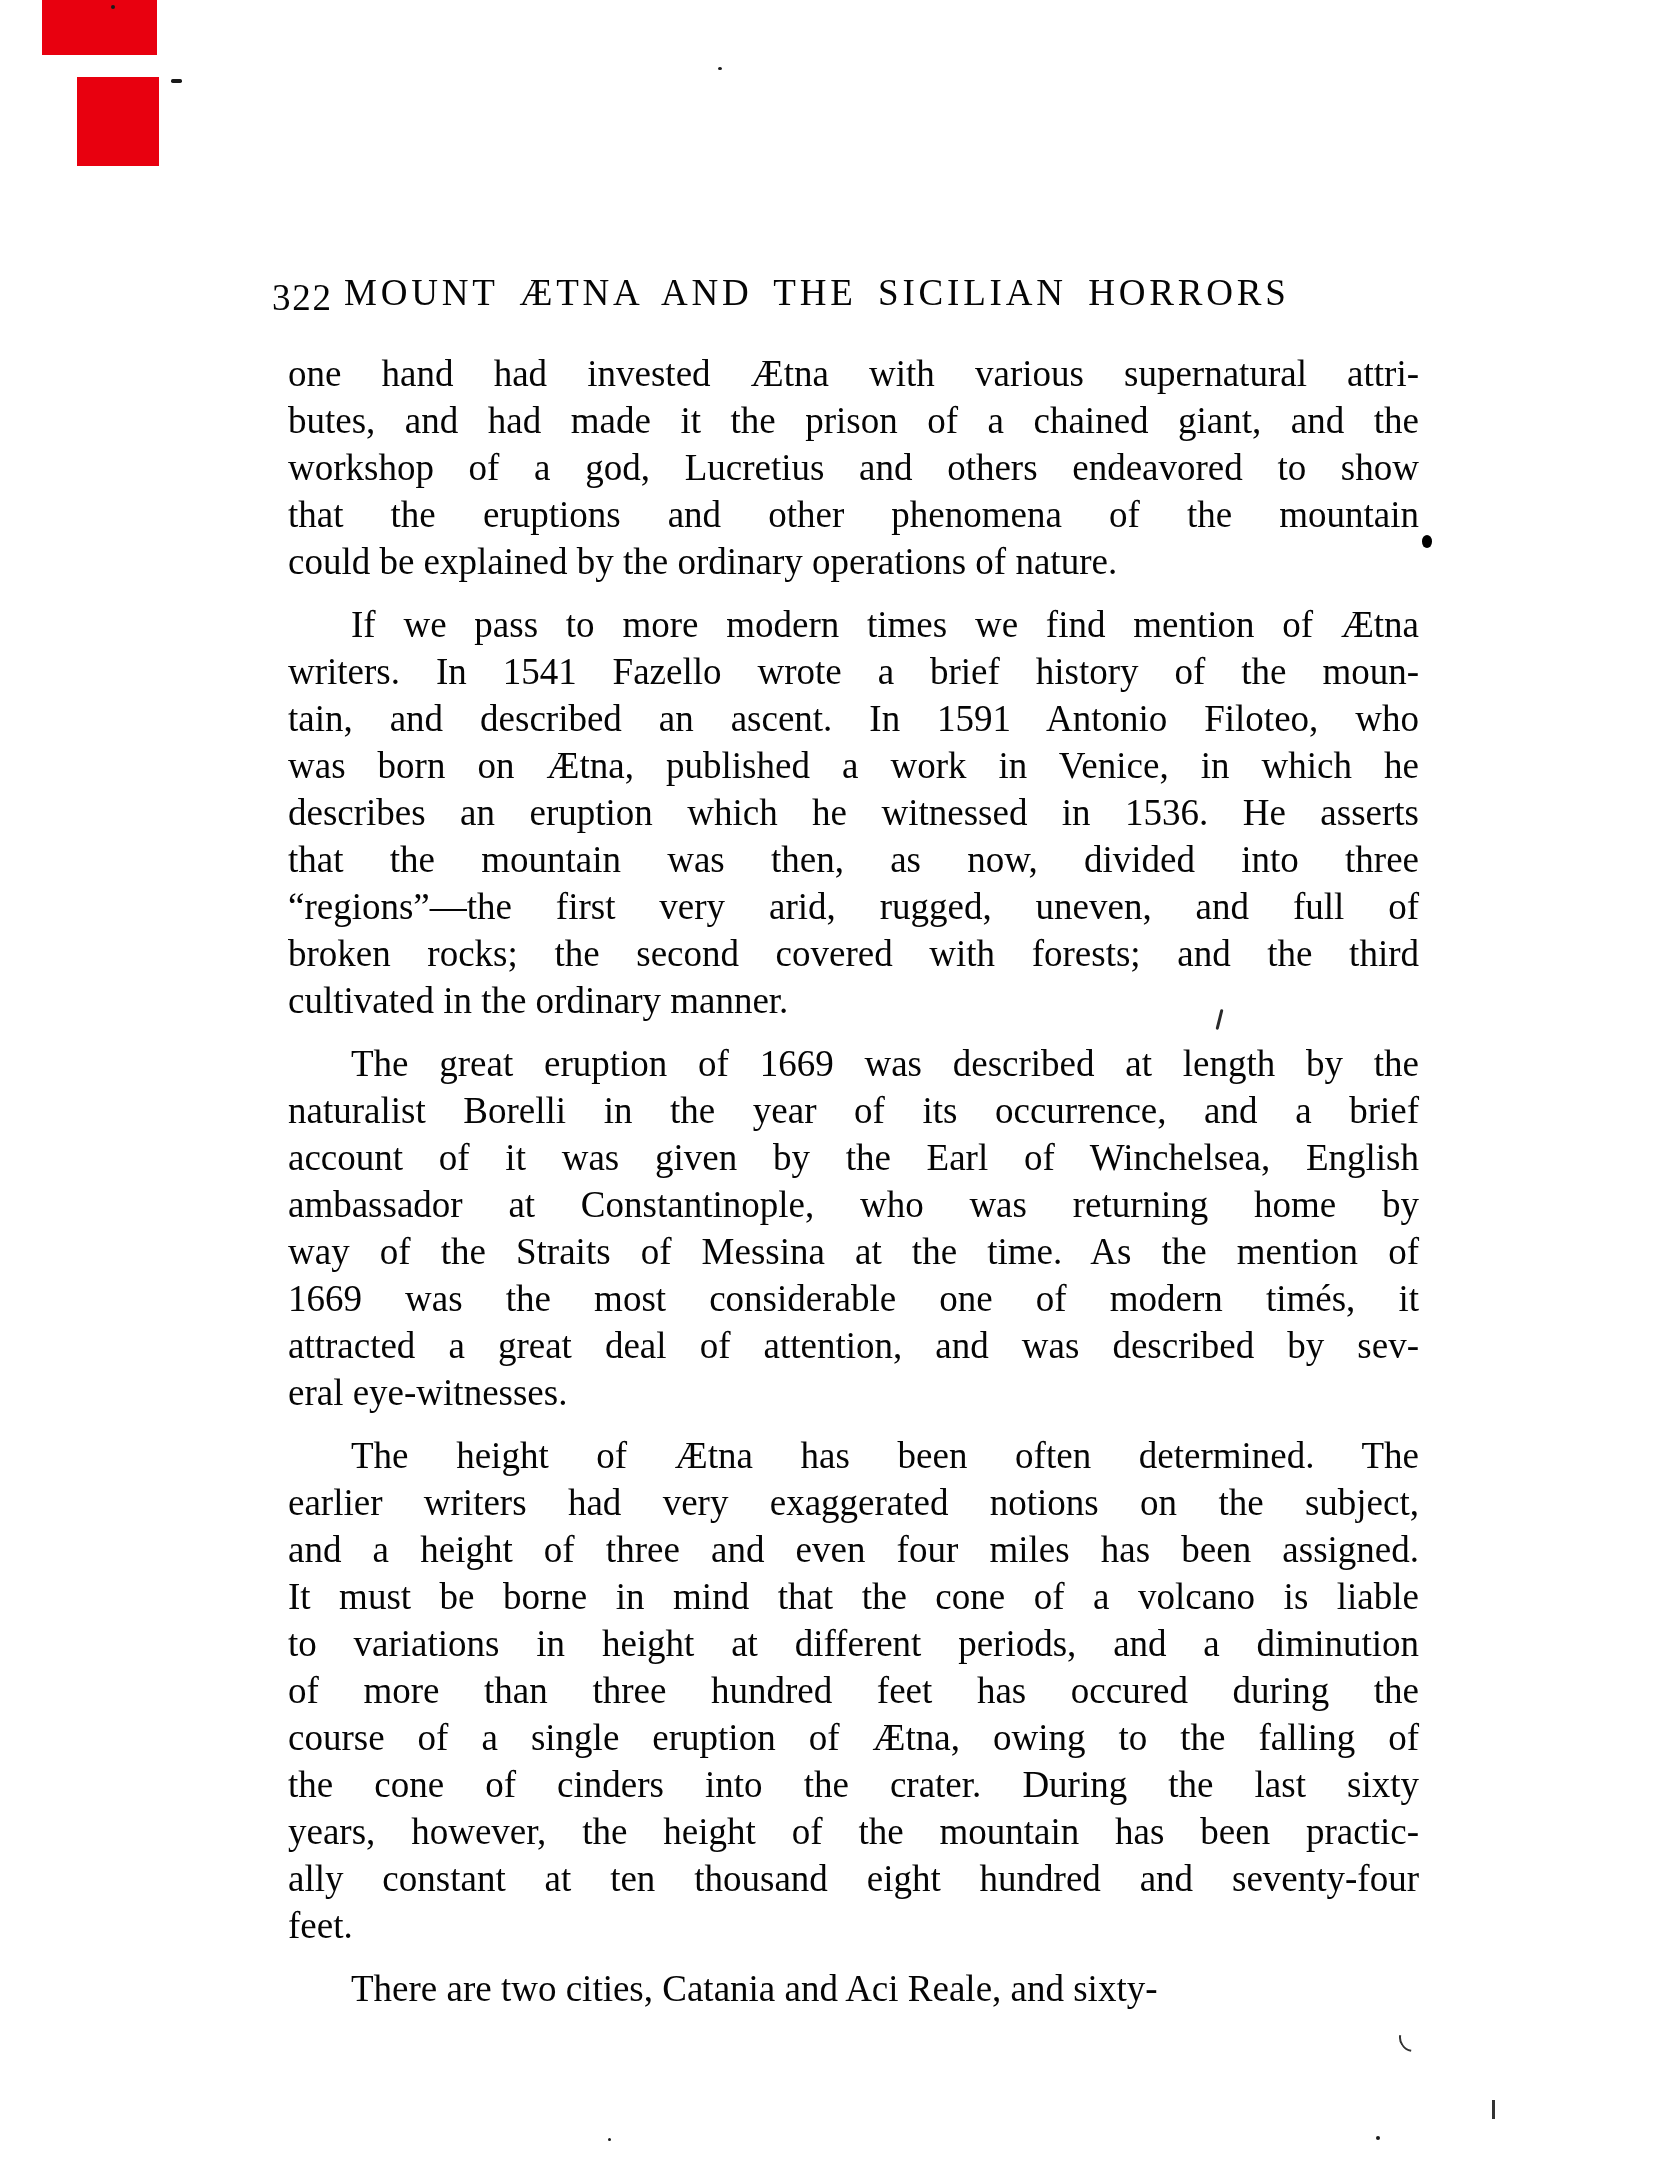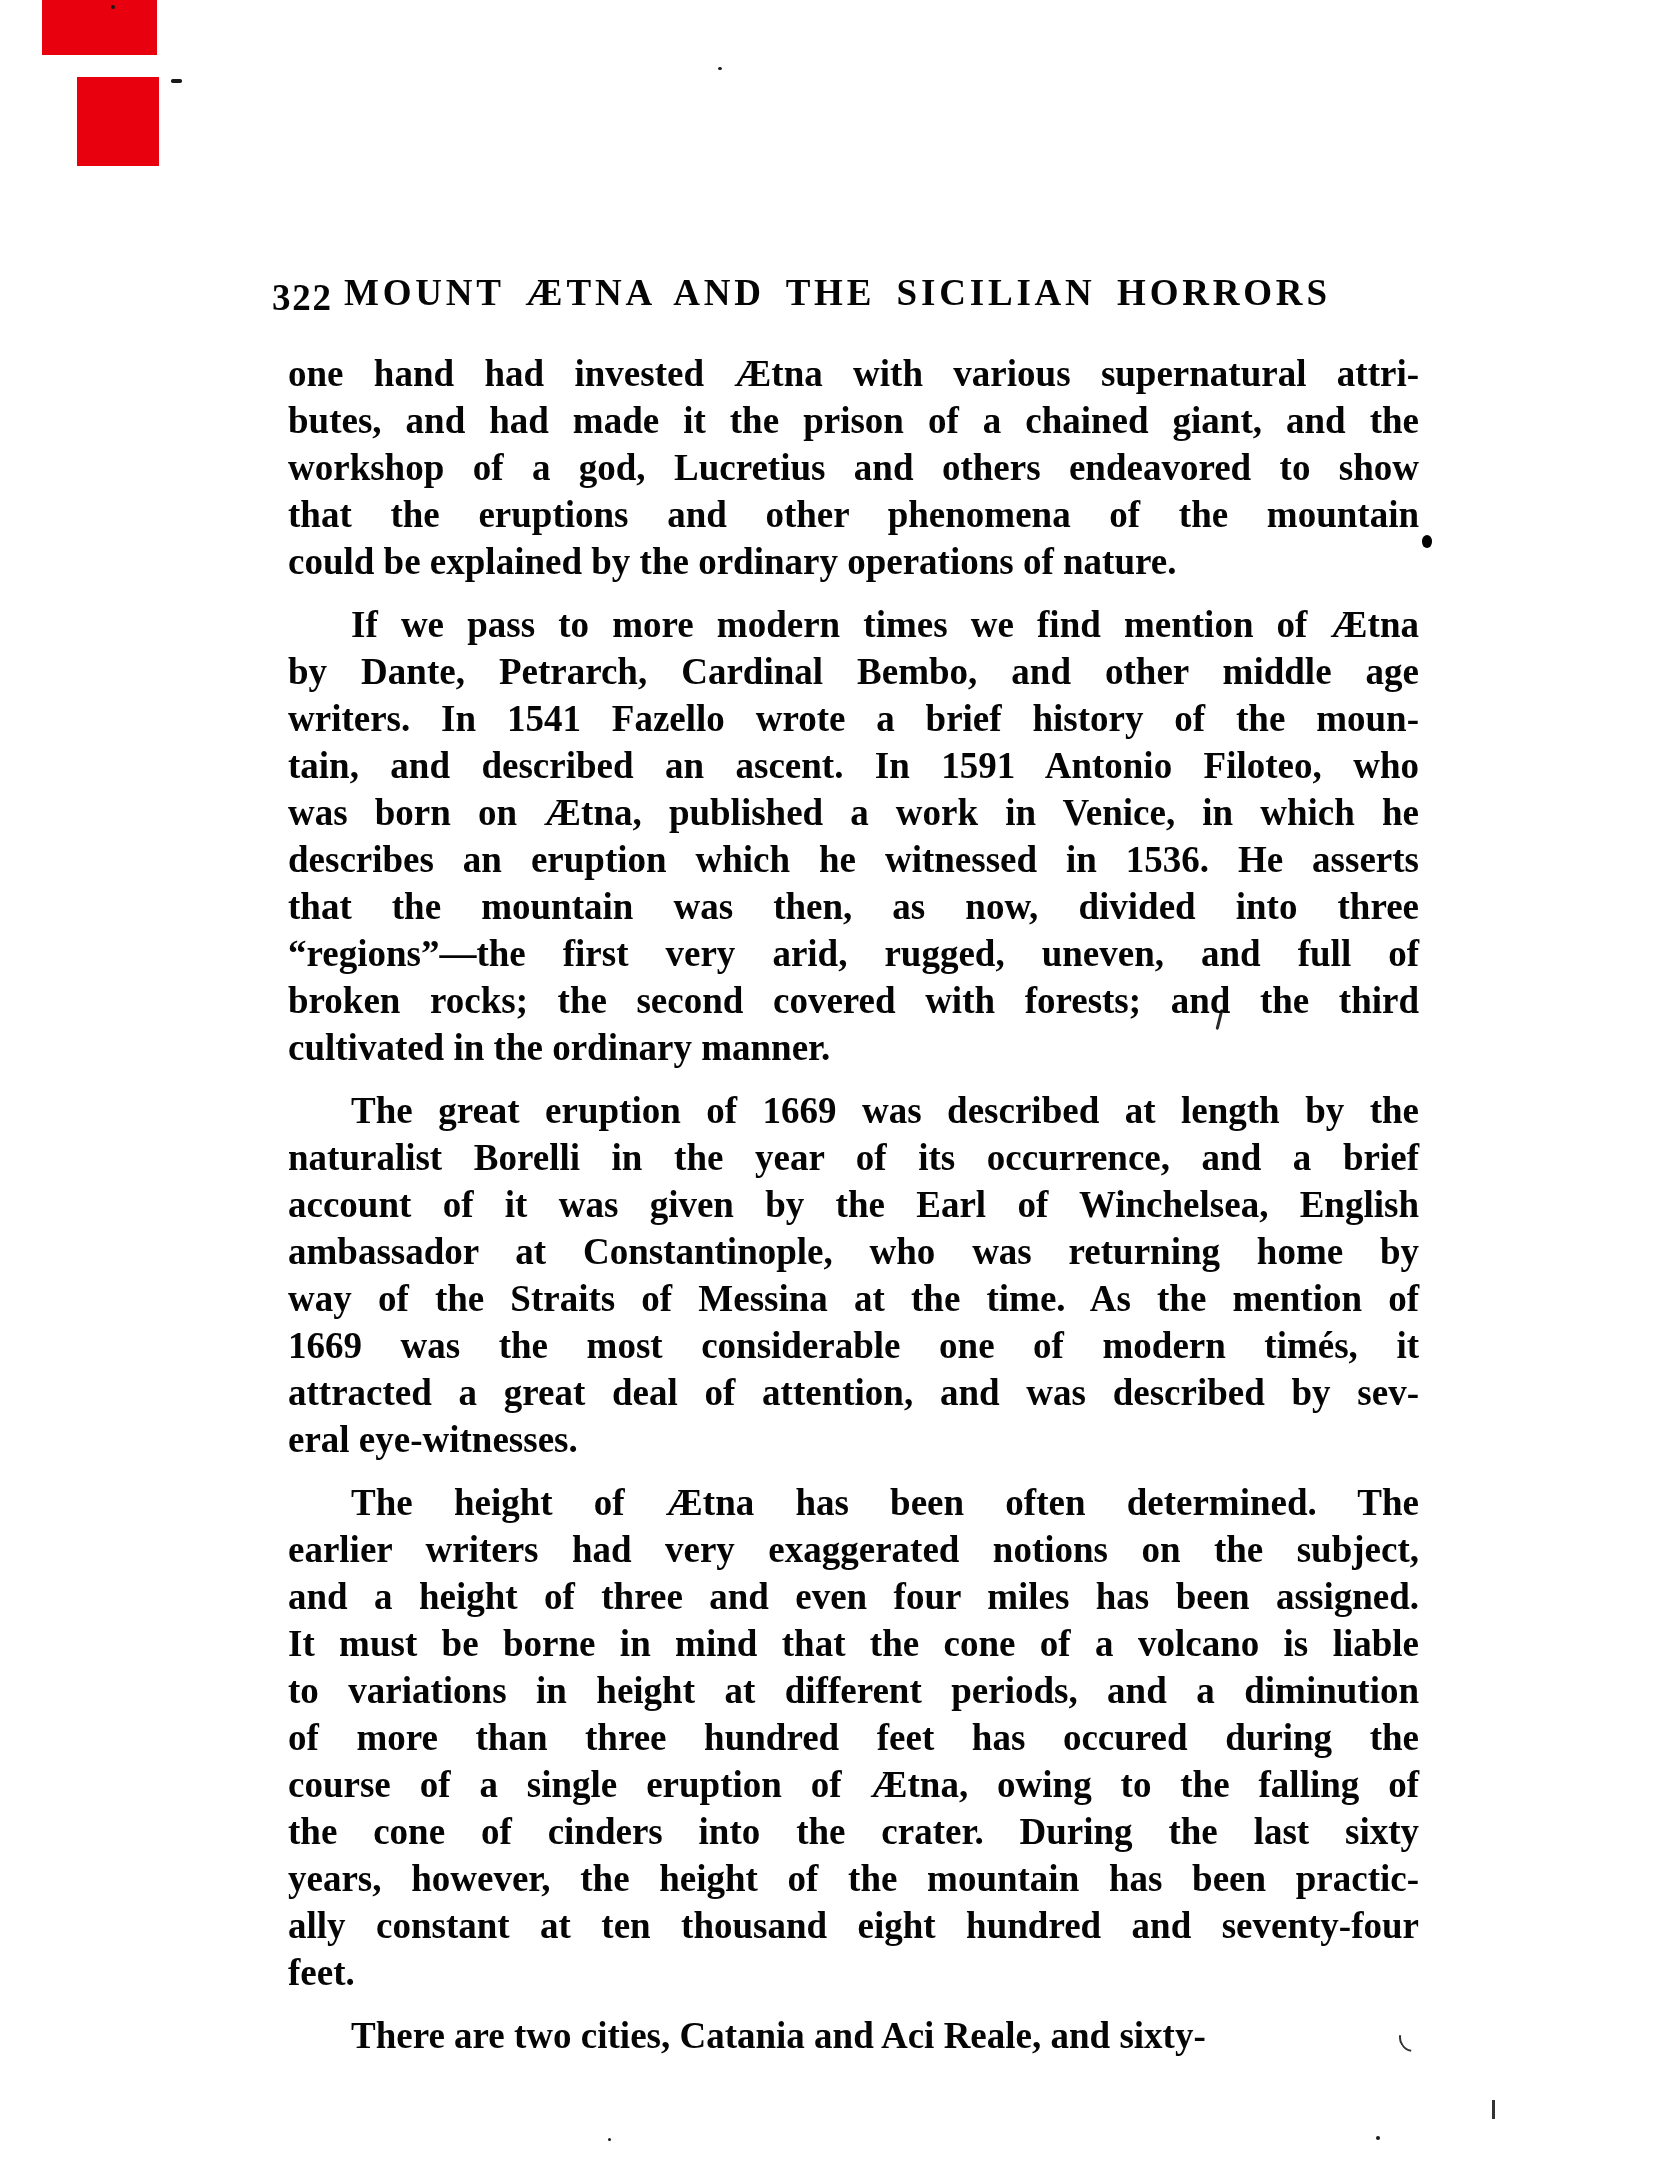--- a/index.html
+++ b/index.html
@@ -4,21 +4,20 @@
 <style>
   html, body { margin: 0; padding: 0; background: #ffffff; }
   .page {
     position: relative;
     width: 1652px;
     height: 2183px;
     background: var(--paper, #ffffff);
     overflow: hidden;
     font-family: "Liberation Serif", serif;
     color: var(--ink, #050505);
-    font-weight: bold;
   }
 
   
   .running-header {
     position: absolute;
     left: 272px;
     top: 271px;
     width: 1163px;
     height: 50px;
     white-space: nowrap;
@@ -109,21 +108,20 @@
     <div class="para">
       <div class="line">one hand had invested Ætna with various supernatural attri-</div>
       <div class="line">butes, and had made it the prison of a chained giant, and the</div>
       <div class="line">workshop of a god, Lucretius and others endeavored to show</div>
       <div class="line">that the eruptions and other phenomena of the mountain</div>
       <div class="line plast">could be explained by the ordinary operations of nature.</div>
     </div>
 
     <div class="para">
       <div class="line indent">If we pass to more modern times we find mention of Ætna</div>
-      <div class="line">by Dante, Petrarch, Cardinal Bembo, and other middle age</div>
       <div class="line">writers.  In 1541 Fazello wrote a brief history of the moun-</div>
       <div class="line">tain, and described an ascent.  In 1591 Antonio Filoteo, who</div>
       <div class="line">was born on Ætna, published a work in Venice, in which he</div>
       <div class="line">describes an eruption which he witnessed in 1536.  He asserts</div>
       <div class="line">that the mountain was then, as now, divided into three</div>
       <div class="line">“regions”—the first very arid, rugged, uneven, and full of</div>
       <div class="line">broken rocks; the second covered with forests; and the third</div>
       <div class="line plast">cultivated in the ordinary manner.</div>
     </div>
 

